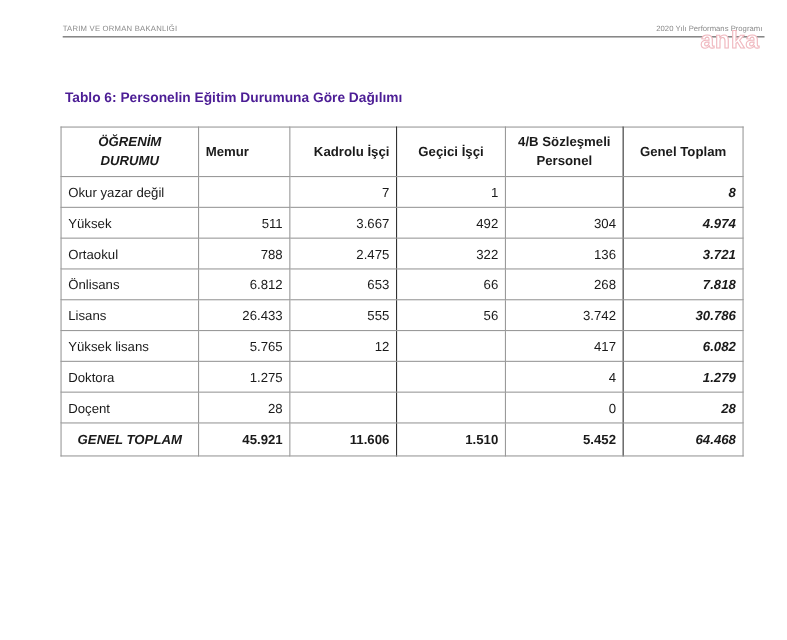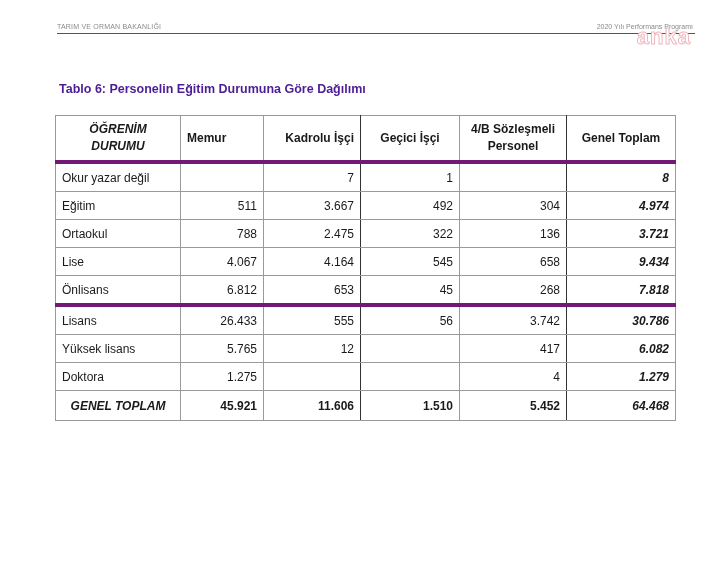--- a/index.html
+++ b/index.html
@@ -17,21 +17,21 @@
   th.first { font-style: italic; }
   .c0 { width: 112px; text-align: left; }
   .c1 { width: 70px; text-align: right; }
   .c2 { width: 84px; text-align: right; }
   .c3 { width: 86px; text-align: right; }
   .c4 { width: 94px; text-align: right; }
   .c5 { width: 96px; text-align: right; font-weight: bold; font-style: italic; }
   .vdark { border-right: 1px solid #333; }
   tr.total td { height: 29px; font-weight: bold; border-top: 1px solid #333; }
   tr.total td.c0 { font-style: italic; text-align: center; }
-  tr.dark-top td { border-top: 4px solid #701a75; }
+  tr.dark-top td { border-top: 1px solid #701a75; }
 </style>
 </head>
 <body>
 
 <div class="hdr-left">TARIM VE ORMAN BAKANLIĞI</div>
 <div class="hdr-right">2020 Yılı Performans Programı</div>
 <div class="hdr-rule"></div>
 <div class="watermark">anka</div>
 
 <div class="title">Tablo 6: Personelin Eğitim Durumuna Göre Dağılımı</div>
@@ -50,48 +50,40 @@
   <tbody id="tbody">
       <tr class="dark-top">
         <td class="c0">Okur yazar değil</td>
         <td class="c1"></td>
         <td class="c2 vdark">7</td>
         <td class="c3">1</td>
         <td class="c4 vdark"></td>
         <td class="c5">8</td>
       </tr>
       <tr>
-        <td class="c0">Eğitim</td>
+        <td class="c0">Yüksek</td>
         <td class="c1">511</td>
         <td class="c2 vdark">3.667</td>
         <td class="c3">492</td>
         <td class="c4 vdark">304</td>
         <td class="c5">4.974</td>
       </tr>
       <tr>
         <td class="c0">Ortaokul</td>
         <td class="c1">788</td>
         <td class="c2 vdark">2.475</td>
         <td class="c3">322</td>
         <td class="c4 vdark">136</td>
         <td class="c5">3.721</td>
       </tr>
       <tr>
-        <td class="c0">Lise</td>
-        <td class="c1">4.067</td>
-        <td class="c2 vdark">4.164</td>
-        <td class="c3">545</td>
-        <td class="c4 vdark">658</td>
-        <td class="c5">9.434</td>
-      </tr>
-      <tr>
         <td class="c0">Önlisans</td>
         <td class="c1">6.812</td>
         <td class="c2 vdark">653</td>
-        <td class="c3">45</td>
+        <td class="c3">66</td>
         <td class="c4 vdark">268</td>
         <td class="c5">7.818</td>
       </tr>
       <tr class="dark-top">
         <td class="c0">Lisans</td>
         <td class="c1">26.433</td>
         <td class="c2 vdark">555</td>
         <td class="c3">56</td>
         <td class="c4 vdark">3.742</td>
         <td class="c5">30.786</td>
@@ -105,20 +97,28 @@
         <td class="c5">6.082</td>
       </tr>
       <tr>
         <td class="c0">Doktora</td>
         <td class="c1">1.275</td>
         <td class="c2 vdark"></td>
         <td class="c3"></td>
         <td class="c4 vdark">4</td>
         <td class="c5">1.279</td>
       </tr>
+      <tr>
+        <td class="c0">Doçent</td>
+        <td class="c1">28</td>
+        <td class="c2 vdark"></td>
+        <td class="c3"></td>
+        <td class="c4 vdark">0</td>
+        <td class="c5">28</td>
+      </tr>
       <tr class="total">
         <td class="c0">GENEL TOPLAM</td>
         <td class="c1" style="font-style: normal;">45.921</td>
         <td class="c2 vdark" style="font-style: normal;">11.606</td>
         <td class="c3" style="font-style: normal;">1.510</td>
         <td class="c4 vdark" style="font-style: normal;">5.452</td>
         <td class="c5">64.468</td>
       </tr>
     </tbody>
 </table>

